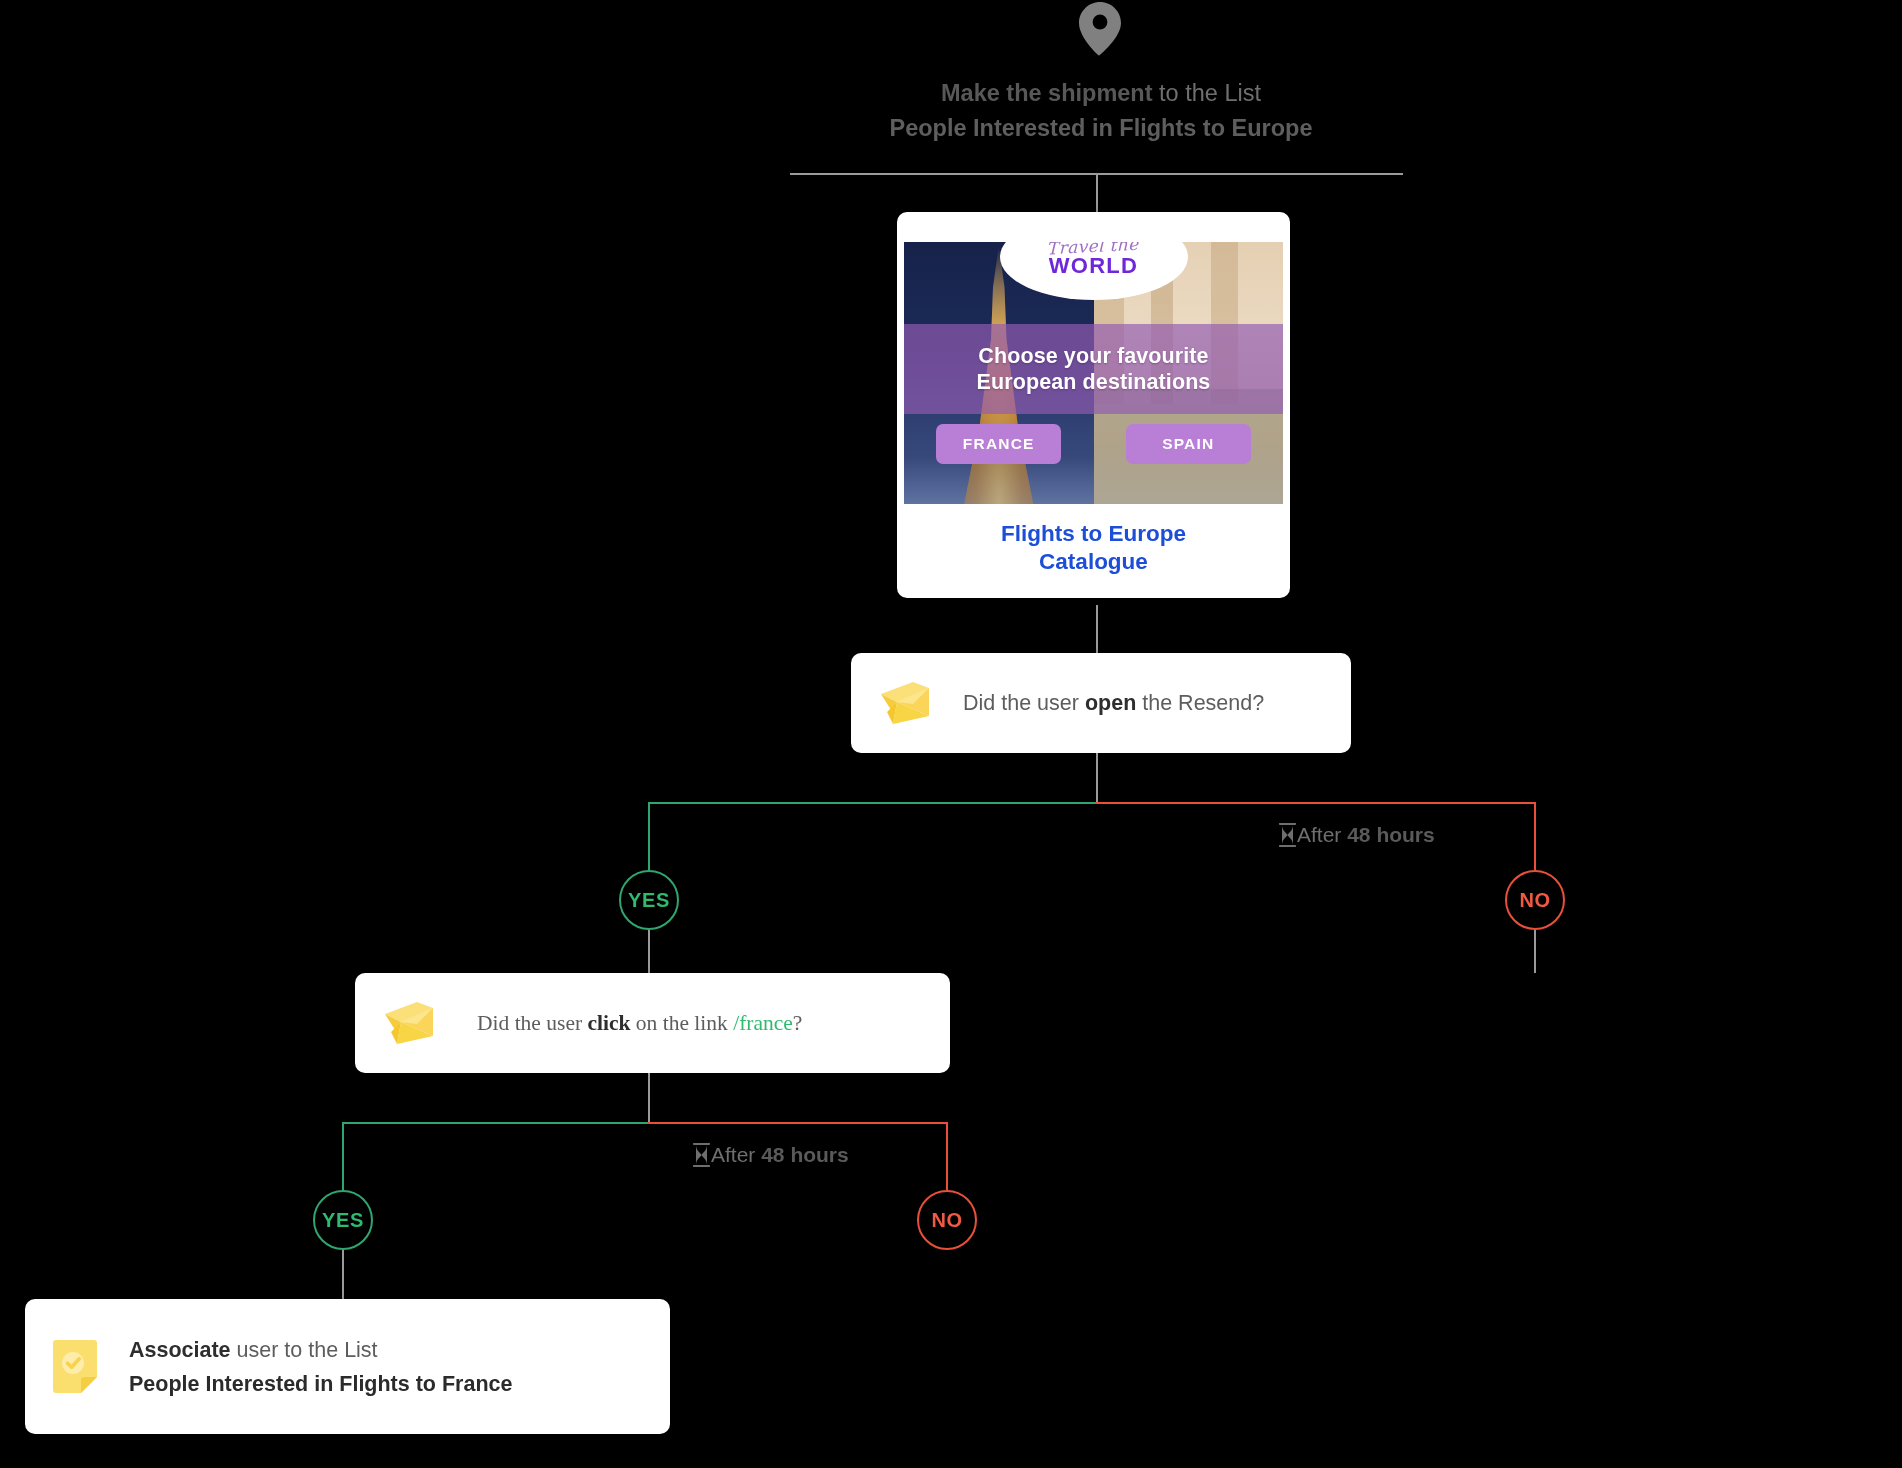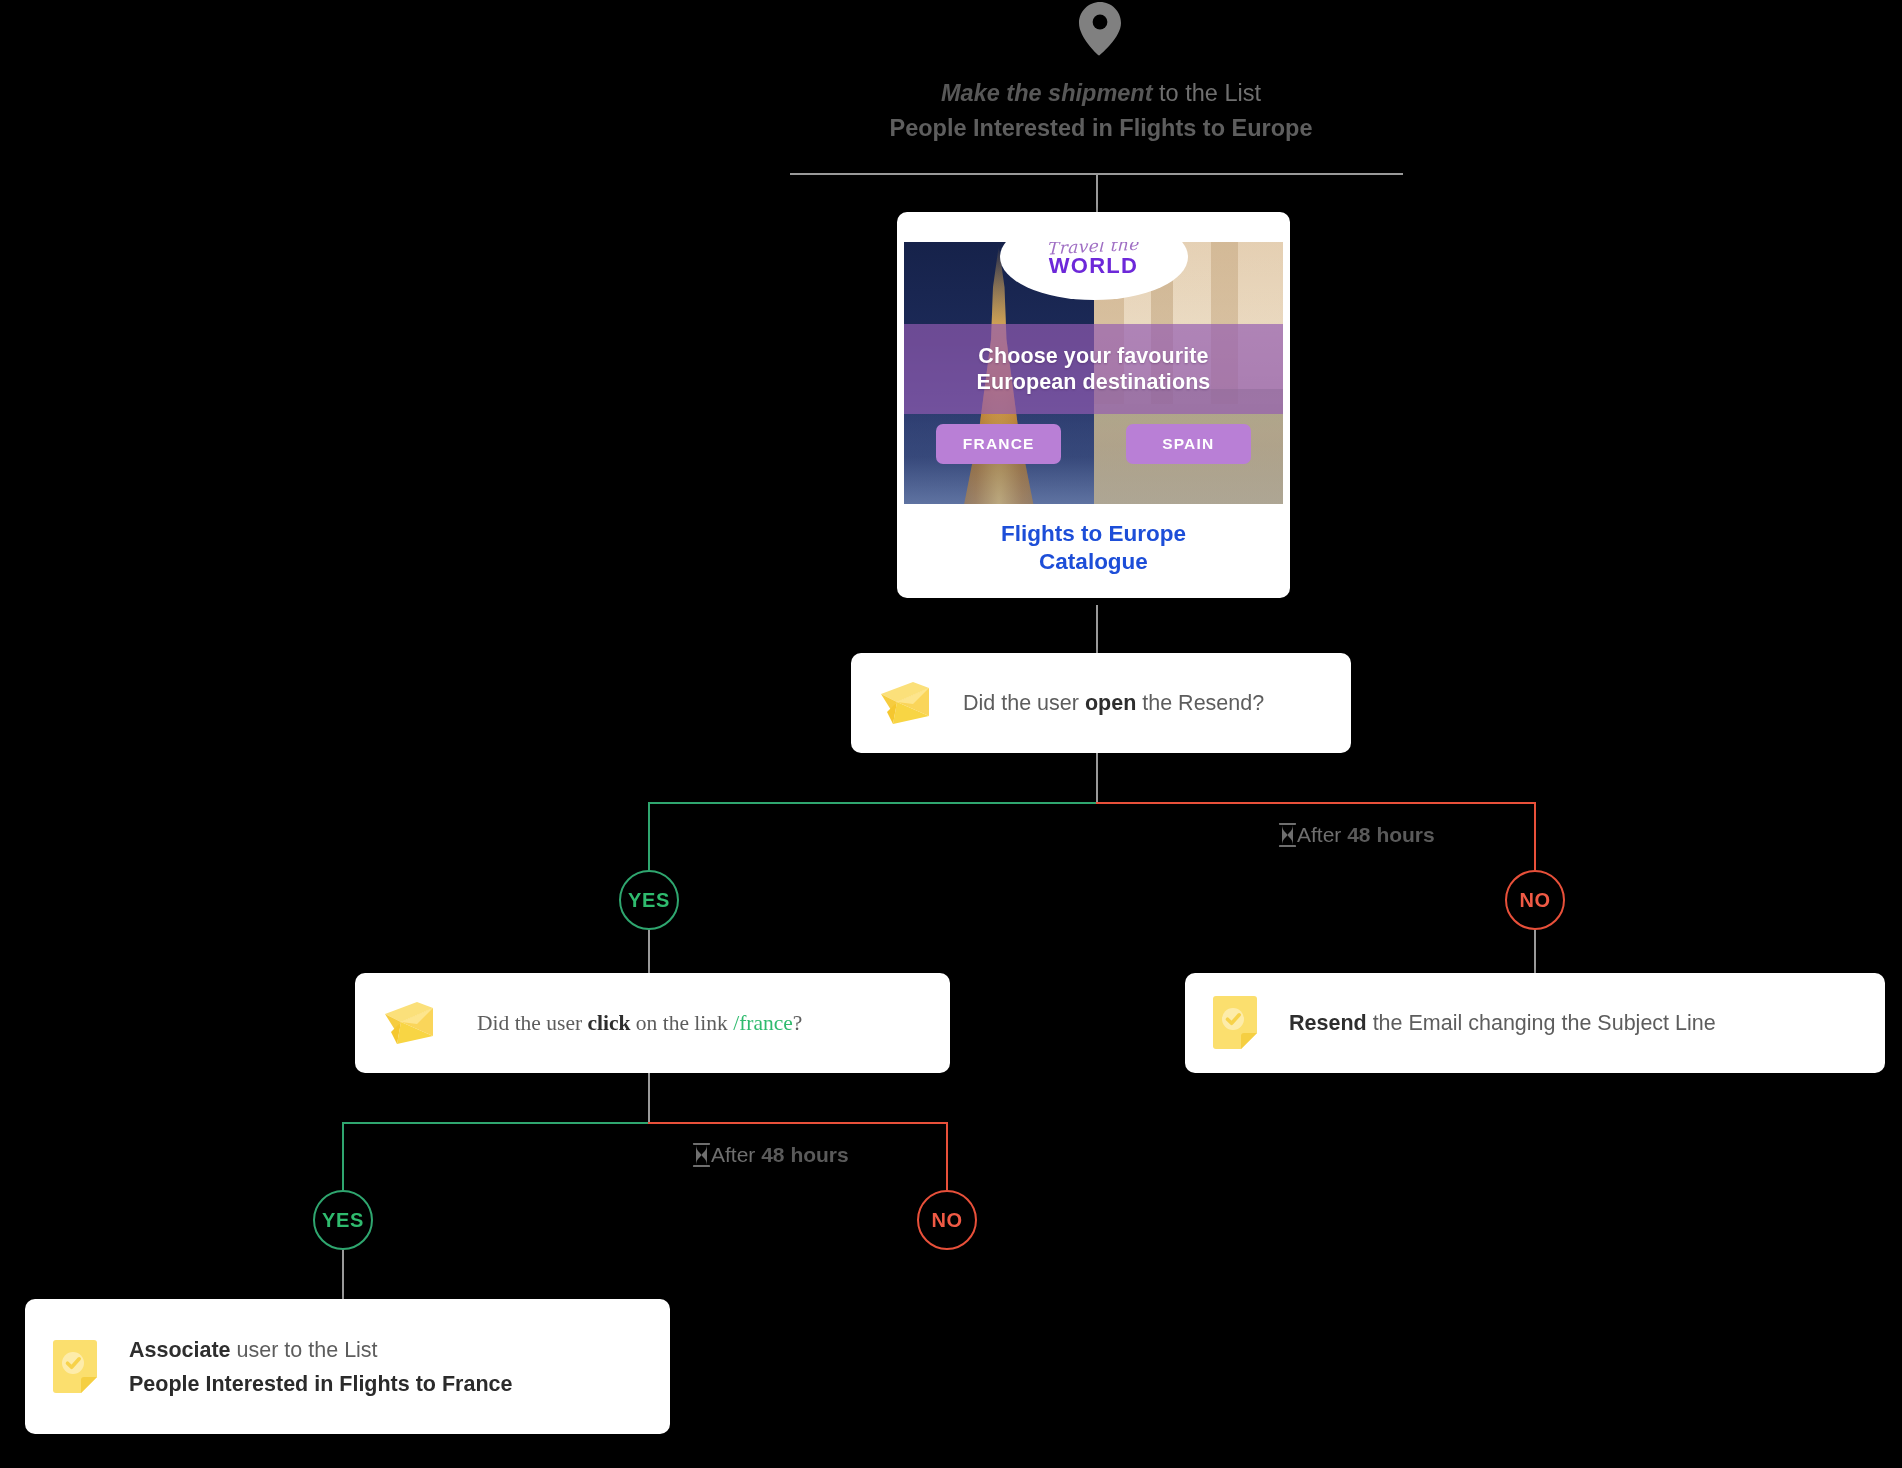--- a/index.html
+++ b/index.html
@@ -40,21 +40,21 @@
     position: absolute;
     left: 651px;
     top: 76px;
     width: 900px;
     text-align: center;
     color: #6f6f6f;
     font-size: 23.5px;
     line-height: 35px;
     font-weight: 400;
   }
-  .start-title b { color: #585858; font-weight: 700; font-style: italic; }
+  .start-title b { color: #585858; font-weight: 700; }
   .start-title .ln2 { font-weight: 700; color: #5e5e5e; }
 
   
   .email-card {
     position: absolute;
     left: 897px;
     top: 212px;
     width: 393px;
     background: #ffffff;
     border-radius: 10px;
@@ -343,33 +343,20 @@
         <path d="M52 36 L16 44 L20 22 Z" fill="#f8d544"></path>
         <path d="M20 22 L52 8 L36 24 Z" fill="#fde58d"></path>
         <path d="M16 44 L20 22 L10 32 Z" fill="#f5c72f"></path>
       </svg>
     </div>
     <div class="node-text" style="margin-left:40px;font-family:Liberation Serif, serif;">
       <span>Did the user </span><b>click</b><span> on the link </span><span class="lnk">/france</span><span>?</span>
     </div>
   </div>
 
-  <div class="node" style="left:1185px; top:973px; width:700px; height:100px; padding:0 26px;">
-    <div class="node-icon" style="width:48px;height:56px;">
-      <svg width="48" height="56" viewBox="0 0 48 56">
-        <path d="M2 4 a3 3 0 0 1 3-3 H43 a3 3 0 0 1 3 3 V38 L30 54 H5 a3 3 0 0 1-3-3 Z" fill="#fbdf6e"></path>
-        <path d="M46 38 L30 54 V41 a3 3 0 0 1 3-3 Z" fill="#f5cf42"></path>
-        <circle cx="22" cy="24" r="11" fill="#fdecaa"></circle>
-        <path d="M16.5 24.2 L20.6 28.3 L28.2 19.8" stroke="#f7d24a" stroke-width="3.6" fill="none" stroke-linecap="round" stroke-linejoin="round"></path>
-      </svg>
-    </div>
-    <div class="node-text" style="margin-left:30px;">
-      <b>Resend</b><span> the Email changing the Subject Line</span>
-    </div>
-  </div>
 
   <div class="line-v" style="left:648px; top:1073px; height:50px;"></div>
 
   <div class="line-h line-green" style="left:342px; top:1122px; width:308px;"></div>
   <div class="line-h line-red" style="left:648px; top:1122px; width:300px;"></div>
   <div class="line-v line-green" style="left:342px; top:1122px; height:68px;"></div>
   <div class="line-v line-red" style="left:946px; top:1122px; height:68px;"></div>
 
   <div class="delay" style="left:692px; top:1143px;">
     <span style="display:inline-flex;">

